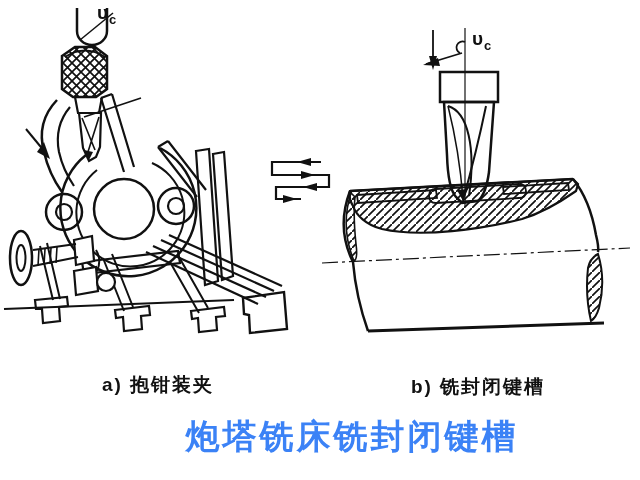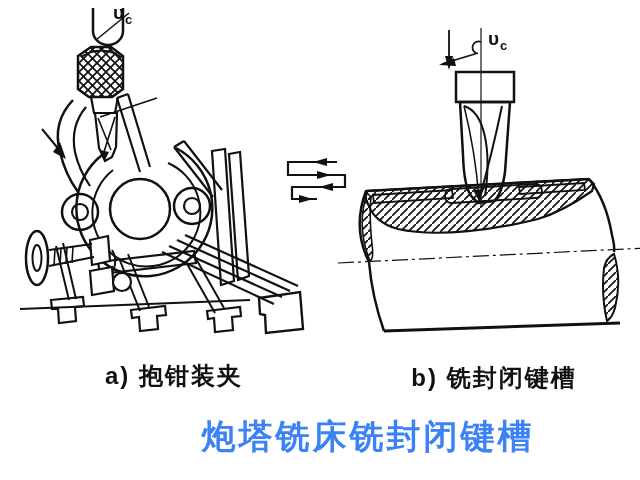--- a/index.html
+++ b/index.html
@@ -1,32 +1,32 @@
 <!DOCTYPE html>
 <html><head>
 <meta charset="utf-8">
 <style>
   html,body{margin:0;padding:0;}
   body{
     width:640px;height:480px;background:#ffffff;
     font-family:"Liberation Sans","DejaVu Sans",sans-serif;
     position:relative;overflow:hidden;color:#111;
   }
-  .stage{position:absolute;left:16px;top:0;width:571px;height:480px;}
+  .stage{position:absolute;left:0;top:0;width:571px;height:480px;}
   svg{position:absolute;overflow:visible;}
   .svg-a{left:0;top:0;}
   .svg-b{left:320px;top:0;}
   .svg-feed{left:253px;top:146px;}
   .lbl{position:absolute;font-weight:bold;white-space:nowrap;}
   .vc{font-size:19px;letter-spacing:1px;}
   .vc sub{font-size:13px;font-weight:bold;}
   .vc-a{left:97px;top:2px;}
   .vc-b{left:472px;top:28px;}
   .cutter-label{left:140px;top:72px;font-size:21px;letter-spacing:2px;}
-  .caption{font-size:24px;letter-spacing:2px;transform:translateX(-50%);}
+  .caption{font-size:19px;letter-spacing:2px;transform:translateX(-50%);margin-top:12px;}
   .caption-a{left:158px;top:360px;}
   .caption-b{left:478px;top:362px;}
   .main-title{
     left:352px;top:414px;font-size:34px;letter-spacing:3px;
     transform:translateX(-50%);color:#3b82f6;
   }
   .ink{stroke:#111;fill:none;}
 </style>
 </head>
 <body>

